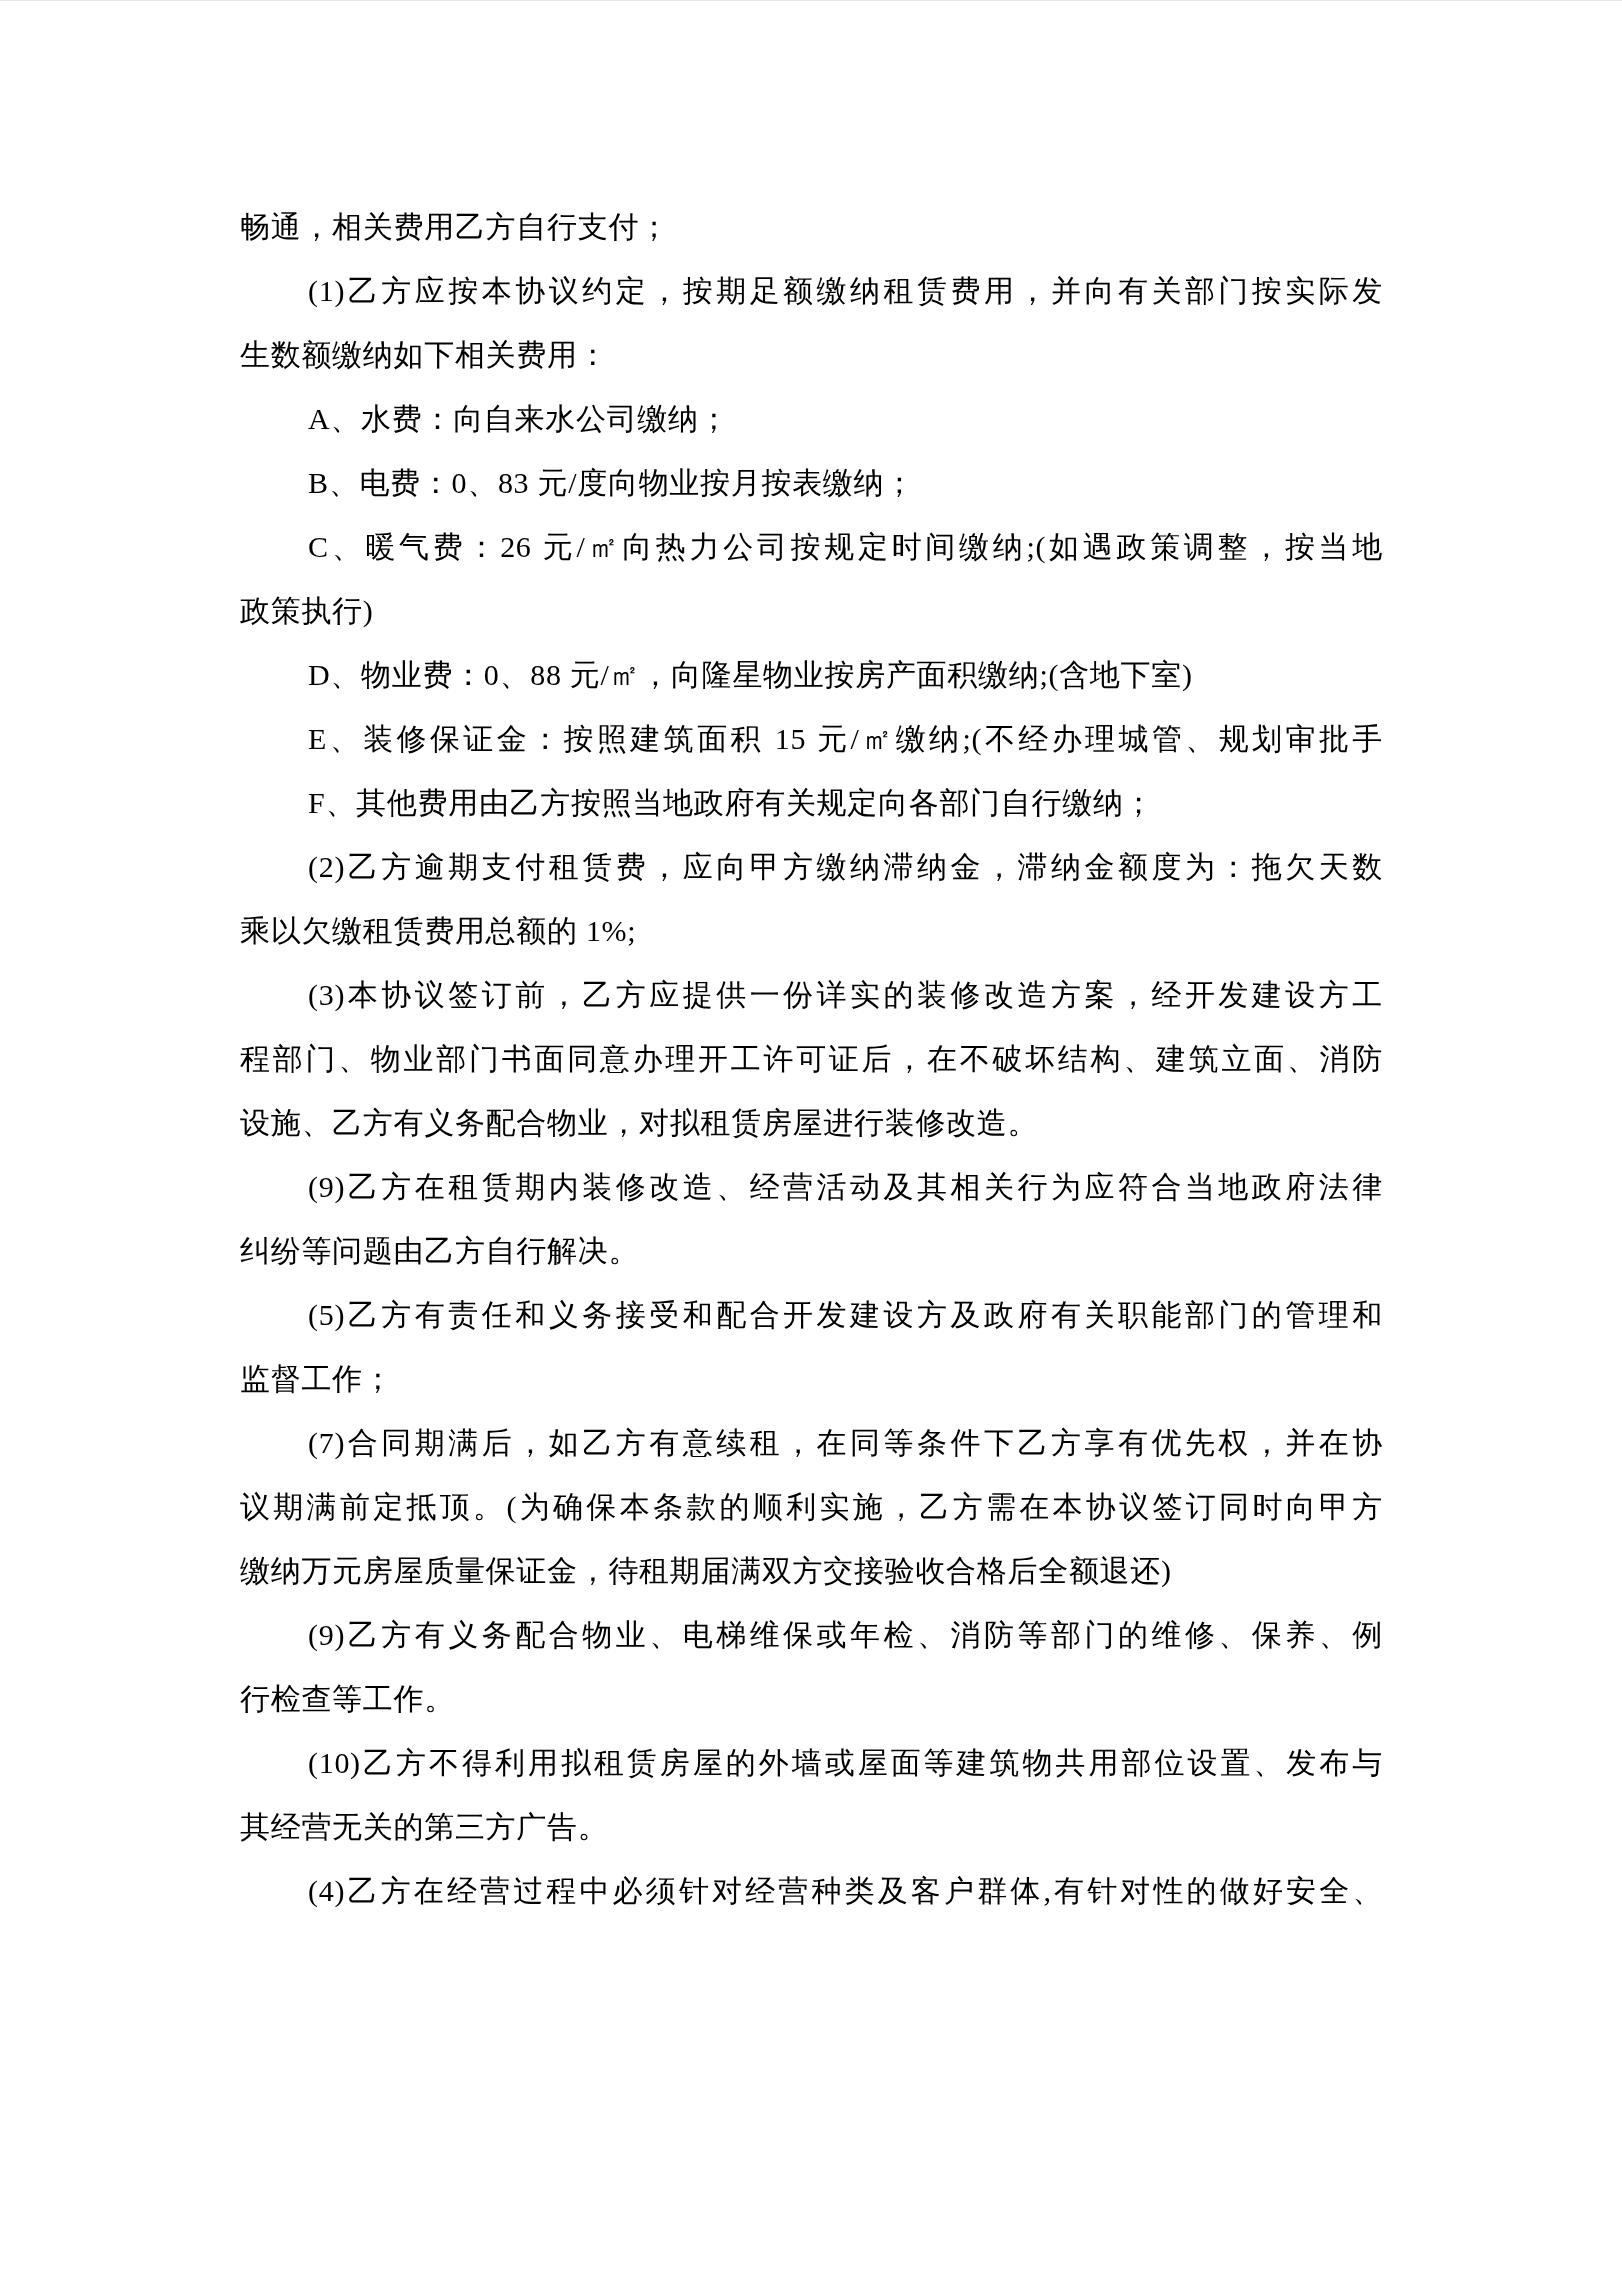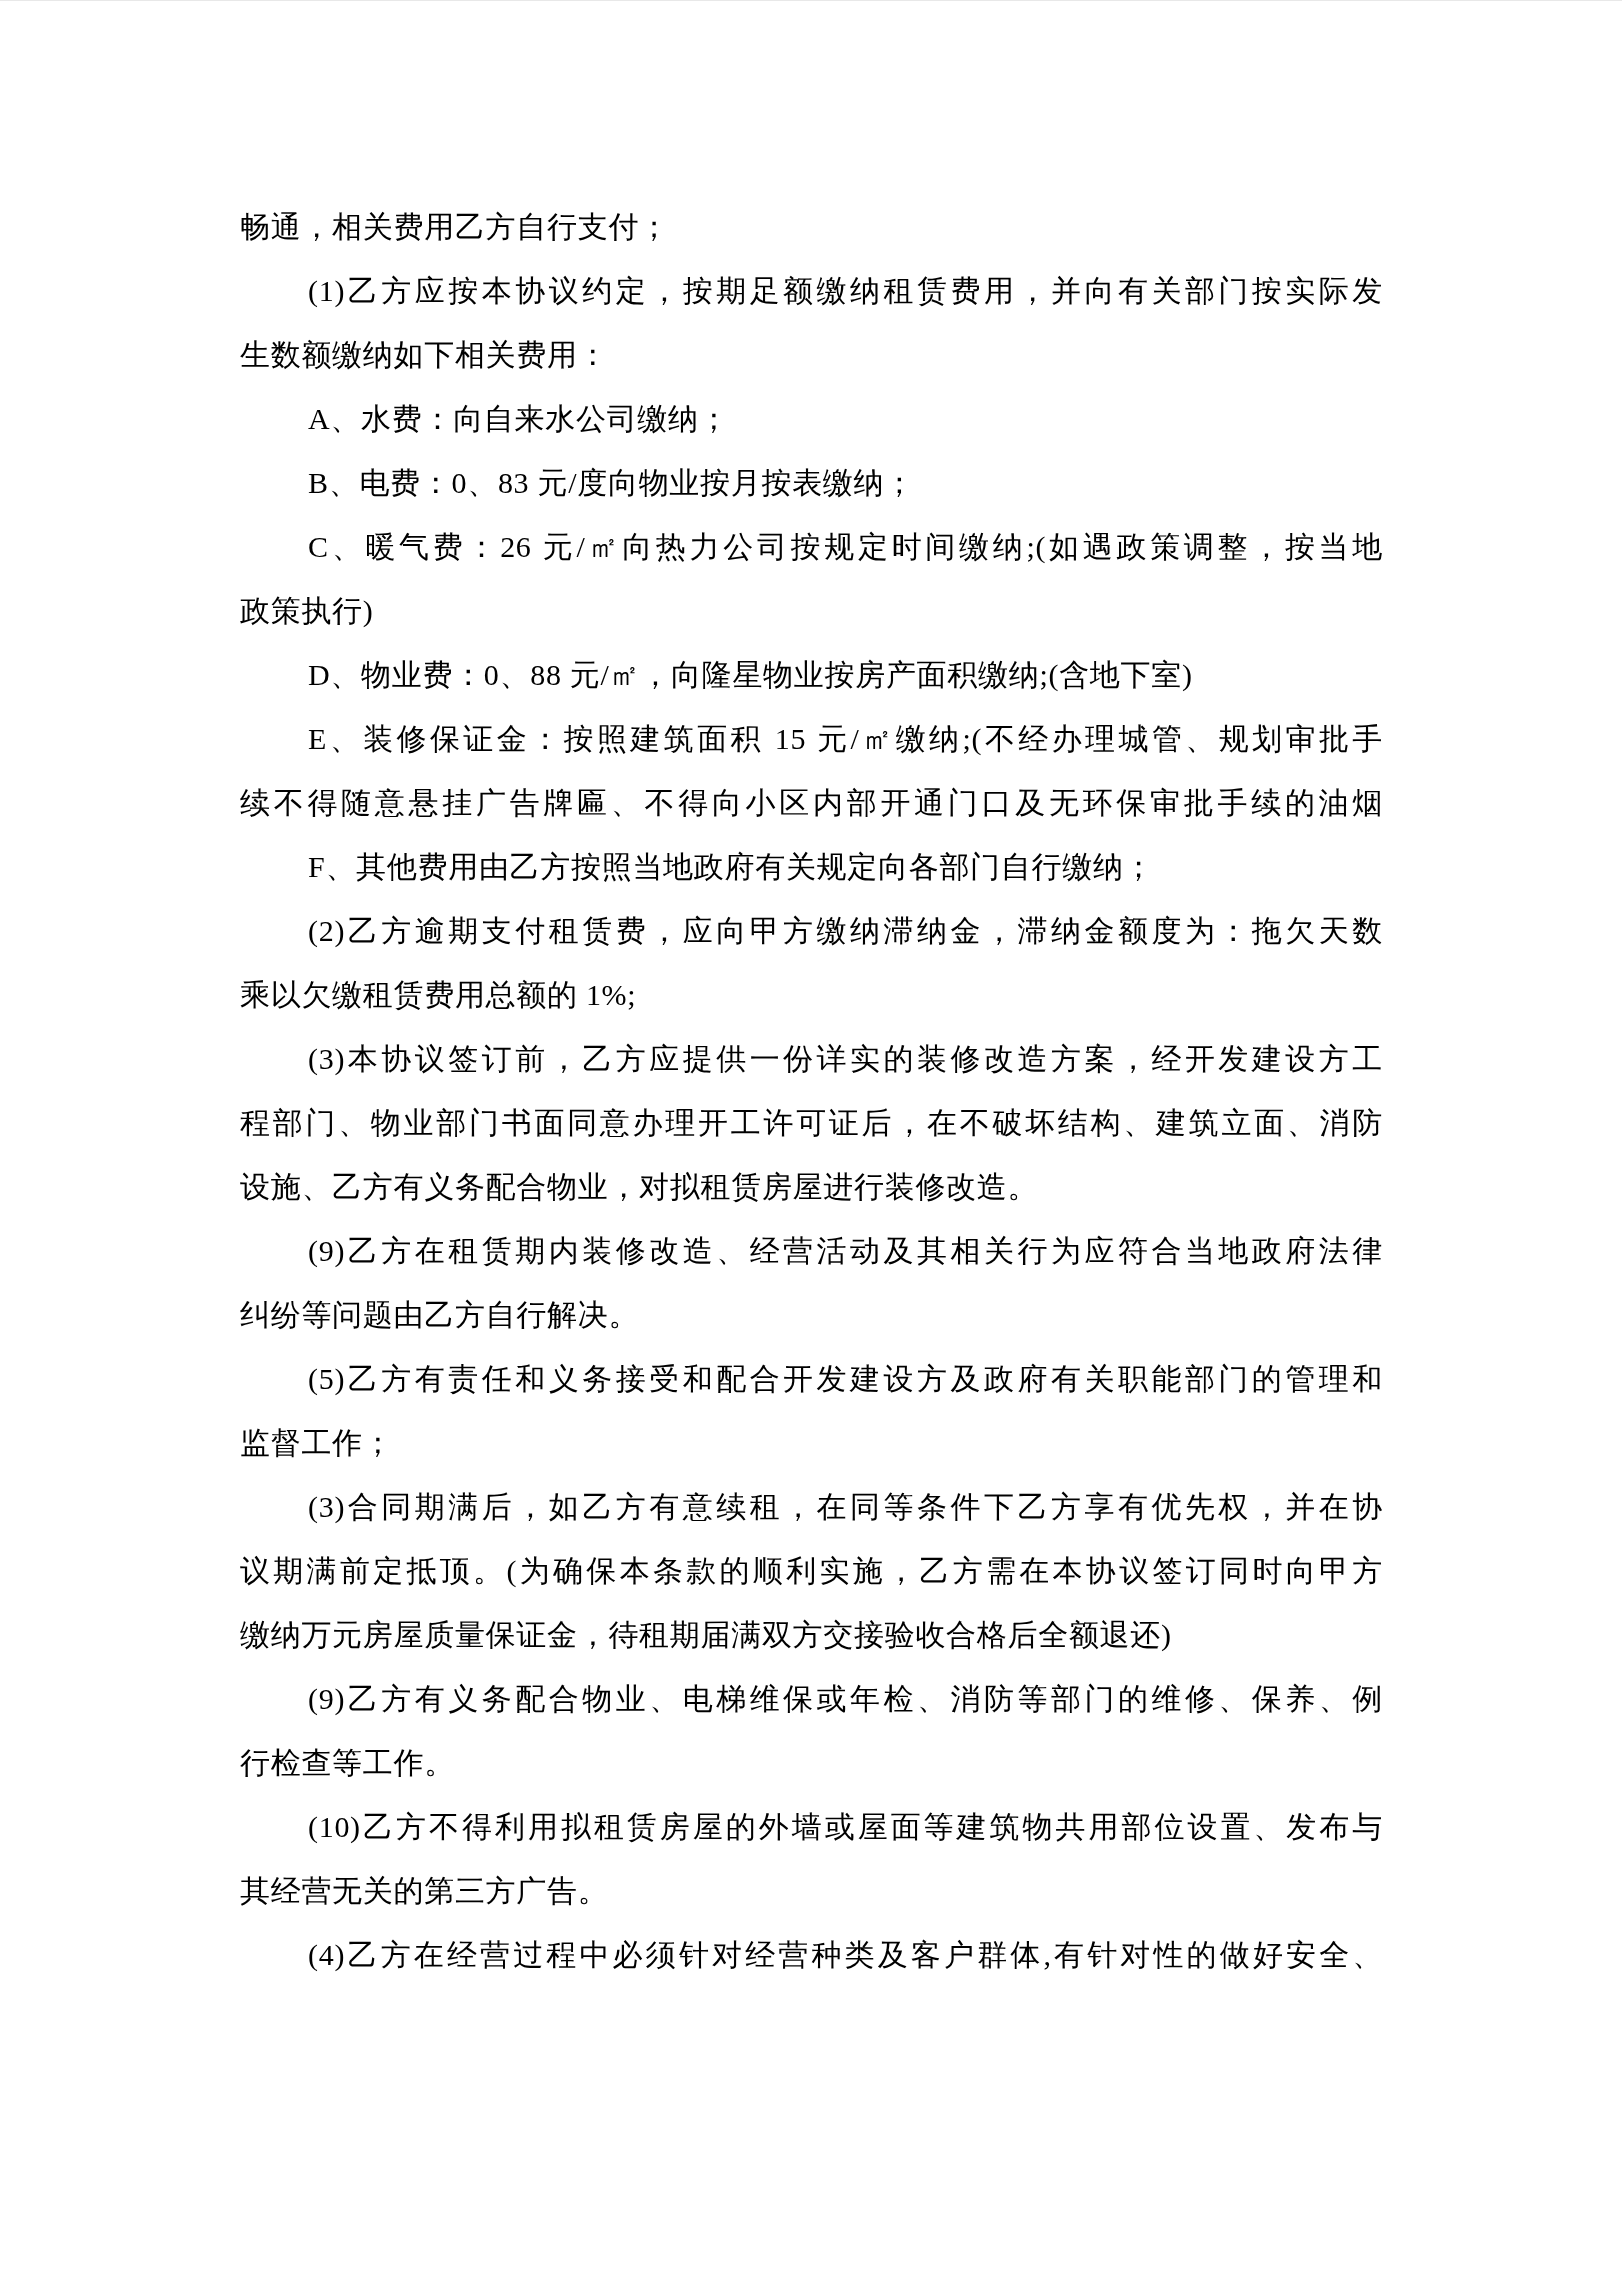--- a/index.html
+++ b/index.html
@@ -47,32 +47,31 @@
   <div class="text-block" id="text-block" style="color: rgb(0, 0, 0);">
       <div class="line">畅通，相关费用乙方自行支付；</div>
       <div class="line indent fill">(1)乙方应按本协议约定，按期足额缴纳租赁费用，并向有关部门按实际发</div>
       <div class="line">生数额缴纳如下相关费用：</div>
       <div class="line indent">A、水费：向自来水公司缴纳；</div>
       <div class="line indent">B、电费：0、83 元/度向物业按月按表缴纳；</div>
       <div class="line indent fill">C、暖气费：26 元/㎡向热力公司按规定时间缴纳;(如遇政策调整，按当地</div>
       <div class="line">政策执行)</div>
       <div class="line indent">D、物业费：0、88 元/㎡，向隆星物业按房产面积缴纳;(含地下室)</div>
       <div class="line indent fill">E、装修保证金：按照建筑面积 15 元/㎡缴纳;(不经办理城管、规划审批手</div>
-      <div class="line fill">续不得随意悬挂广告牌匾、不得向小区内部开通门口及无环保审批手续的油烟</div>
       <div class="line indent">F、其他费用由乙方按照当地政府有关规定向各部门自行缴纳；</div>
       <div class="line indent fill">(2)乙方逾期支付租赁费，应向甲方缴纳滞纳金，滞纳金额度为：拖欠天数</div>
       <div class="line">乘以欠缴租赁费用总额的 1%;</div>
       <div class="line indent fill">(3)本协议签订前，乙方应提供一份详实的装修改造方案，经开发建设方工</div>
       <div class="line fill">程部门、物业部门书面同意办理开工许可证后，在不破坏结构、建筑立面、消防</div>
       <div class="line">设施、乙方有义务配合物业，对拟租赁房屋进行装修改造。</div>
       <div class="line indent fill">(9)乙方在租赁期内装修改造、经营活动及其相关行为应符合当地政府法律</div>
       <div class="line">纠纷等问题由乙方自行解决。</div>
       <div class="line indent fill">(5)乙方有责任和义务接受和配合开发建设方及政府有关职能部门的管理和</div>
       <div class="line">监督工作；</div>
-      <div class="line indent fill">(3)合同期满后，如乙方有意续租，在同等条件下乙方享有优先权，并在协</div>
+      <div class="line indent fill">(7)合同期满后，如乙方有意续租，在同等条件下乙方享有优先权，并在协</div>
       <div class="line fill">议期满前定抵顶。(为确保本条款的顺利实施，乙方需在本协议签订同时向甲方</div>
       <div class="line">缴纳万元房屋质量保证金，待租期届满双方交接验收合格后全额退还)</div>
       <div class="line indent fill">(9)乙方有义务配合物业、电梯维保或年检、消防等部门的维修、保养、例</div>
       <div class="line">行检查等工作。</div>
       <div class="line indent fill">(10)乙方不得利用拟租赁房屋的外墙或屋面等建筑物共用部位设置、发布与</div>
       <div class="line">其经营无关的第三方广告。</div>
       <div class="line indent fill">(4)乙方在经营过程中必须针对经营种类及客户群体,有针对性的做好安全、</div>
     </div>
 </div>
 

